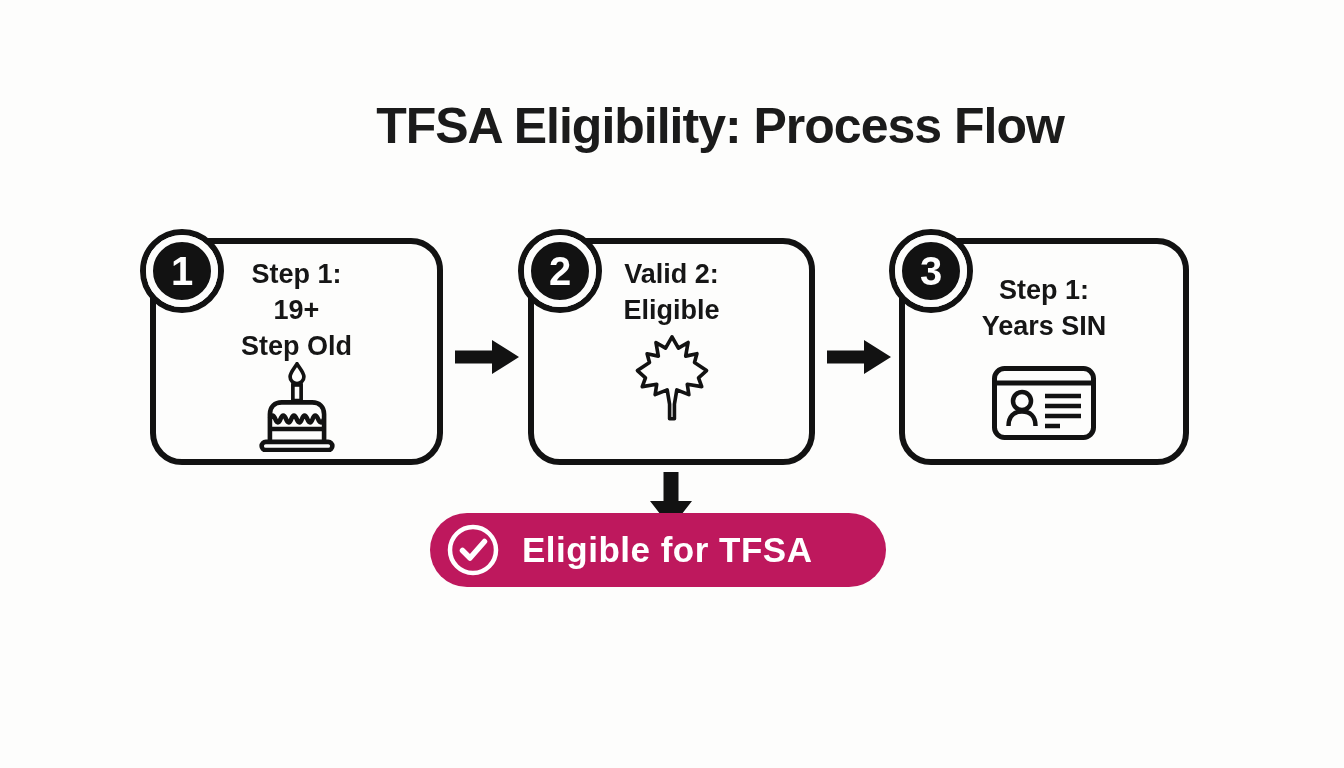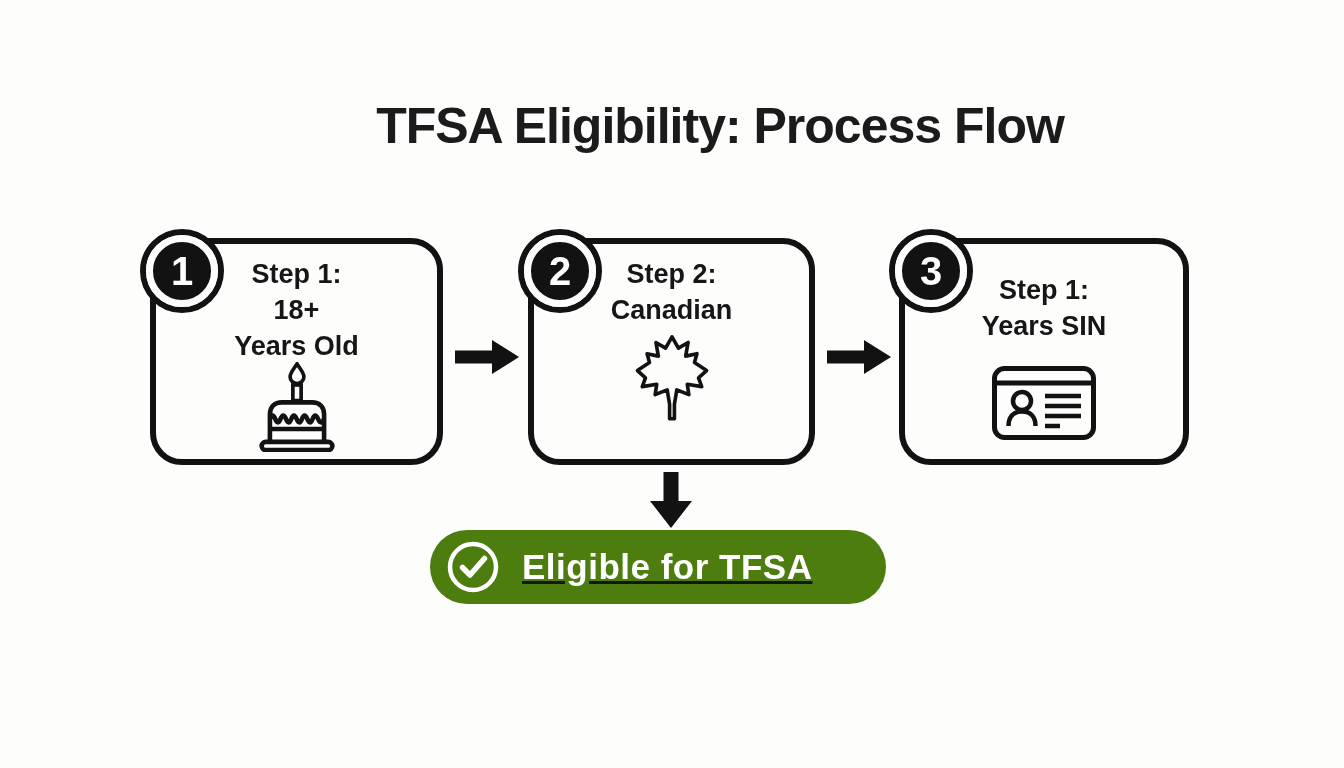--- a/index.html
+++ b/index.html
@@ -37,65 +37,65 @@
     text-align:center; color:#161616; position:relative;
   }
   .icon-cake   { margin-top:-2px; }
   .icon-leaf   { margin-top:4px; }
   .icon-idcard { margin-top:22px; }
   .arrow-right { position:absolute; top:339px; }
   .arrow-right.pos-1 { left:455px; }
   .arrow-right.pos-2 { left:827px; }
   .arrow-down { position:absolute; left:650px; top:472px; }
   .pill {
-    position:absolute; left:430px; top:530px; width:456px; height:74px;
-    background:#4d7c0f; border-radius:37px;
-    display:flex; align-items:center; box-sizing:border-box; padding-left:16px;text-decoration:underline;
+    position:absolute; left:430px; top:513px; width:456px; height:74px;
+    background:#be185d; border-radius:37px;
+    display:flex; align-items:center; box-sizing:border-box; padding-left:16px;
   }
   .pill-label {
     color:#ffffff; font-size:35px; font-weight:bold;
     margin-left:22px; letter-spacing:0.5px; white-space:nowrap;
   }
   svg { display:block; }
 </style>
 </head>
 <body>
 
 <div class="canvas">
 
   <div class="title">TFSA Eligibility: Process Flow</div>
 
   <div class="card card-1">
     <div class="badge-bulge"></div>
     <div class="badge">1</div>
     <div class="step-lines">
       <div>Step 1:</div>
-      <div>18+</div>
-      <div>Years Old</div>
+      <div>19+</div>
+      <div>Step Old</div>
     </div>
     <svg class="icon-cake" width="88" height="90" viewBox="0 0 90 98" fill="none" stroke="#121212">
       <path d="M45 2 C42 7 37.5 11.5 37.5 16 A7.5 7.5 0 0 0 52.5 16 C52.5 11.5 48 7 45 2 Z" stroke-width="4"></path>
       <rect x="40.5" y="25" width="9" height="17" stroke-width="4"></rect>
       <path d="M15.5 87 L15.5 57 C15.5 48.5 21 44 28.5 44 L61.5 44 C69 44 74.5 48.5 74.5 57 L74.5 87" stroke-width="5"></path>
       <path d="M15.5 62 Q18.4 54.5 21.3 62 T27.1 62 T33 62 T38.8 62 T44.6 62 T50.4 62 T56.2 62 T62 62 T67.9 62 T74.5 62" stroke-width="5"></path>
       <path d="M15.5 73 H74.5" stroke-width="5"></path>
       <rect x="6.5" y="87" width="77" height="9" rx="4.5" stroke-width="5"></rect>
     </svg>
   </div>
 
   <svg class="arrow-right pos-1" width="64" height="36" viewBox="0 0 64 36">
     <path d="M0 11.5 H37 V1 L64 18 L37 35 V24.5 H0 Z" fill="#121212"></path>
   </svg>
 
   <div class="card card-2">
     <div class="badge-bulge"></div>
     <div class="badge">2</div>
     <div class="step-lines">
-      <div>Step 2:</div>
-      <div>Canadian</div>
+      <div>Valid 2:</div>
+      <div>Eligible</div>
     </div>
     <svg class="icon-leaf" width="88" height="90" viewBox="0 0 100 112" fill="none" stroke="#121212">
       <path d="M50 6 L58 20 L70 13 L67 30 L81 27 L78 38 L93 48 L83 57 L87 68 L69 65 L71 78 L56 72 L53 90 L53 108 L47 108 L47 90 L44 72 L29 78 L31 65 L13 68 L17 57 L7 48 L22 38 L19 27 L33 30 L30 13 L42 20 Z" stroke-width="4.5" stroke-linejoin="round"></path>
     </svg>
   </div>
 
   <svg class="arrow-right pos-2" width="64" height="36" viewBox="0 0 64 36">
     <path d="M0 11.5 H37 V1 L64 18 L37 35 V24.5 H0 Z" fill="#121212"></path>
   </svg>
 

